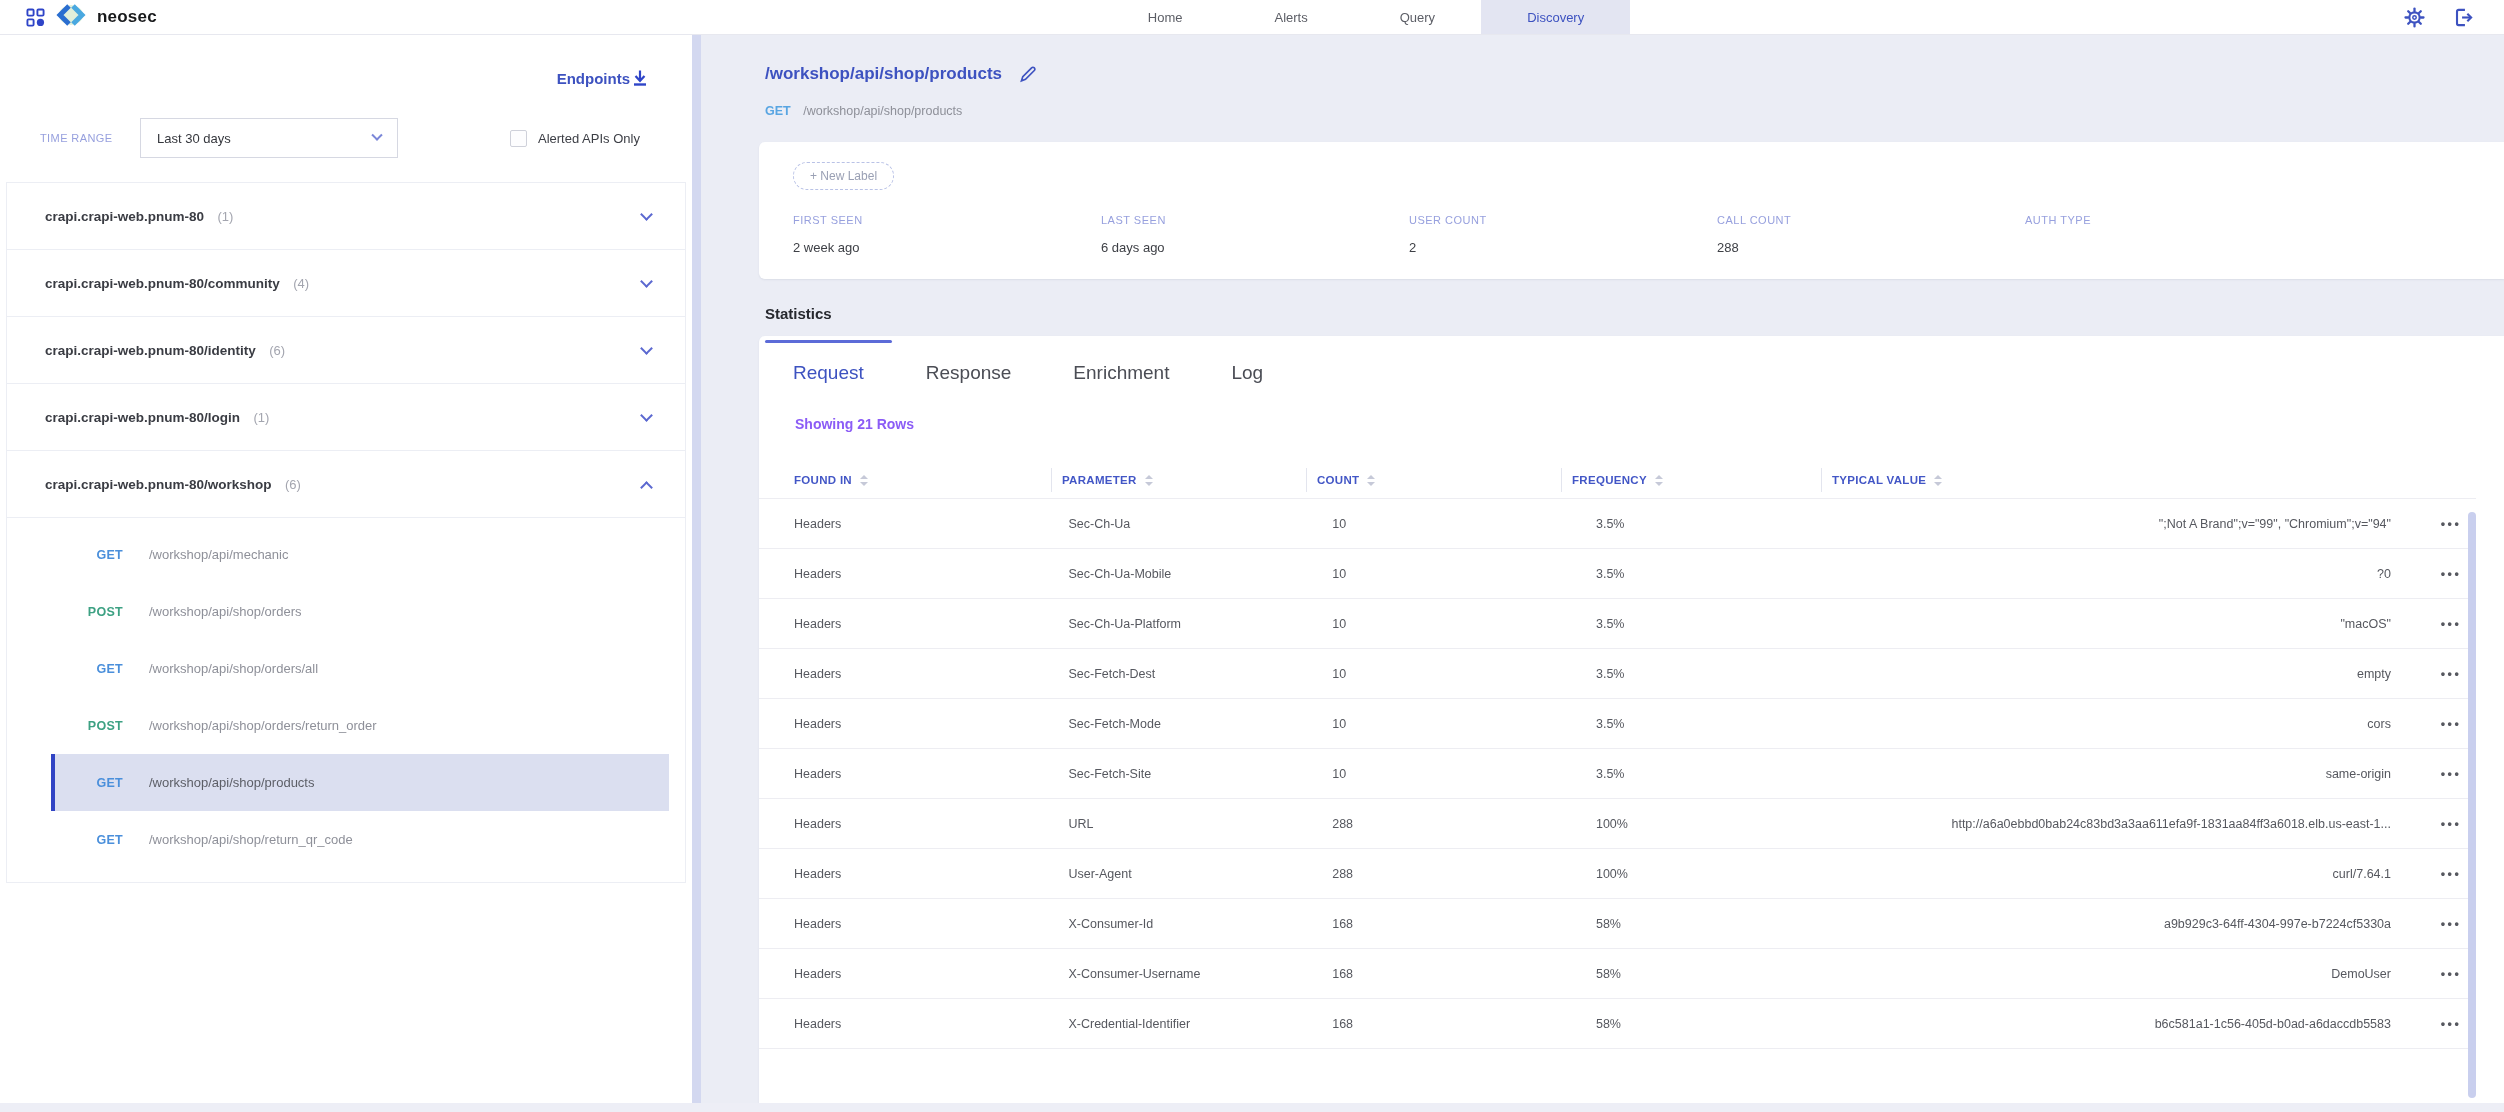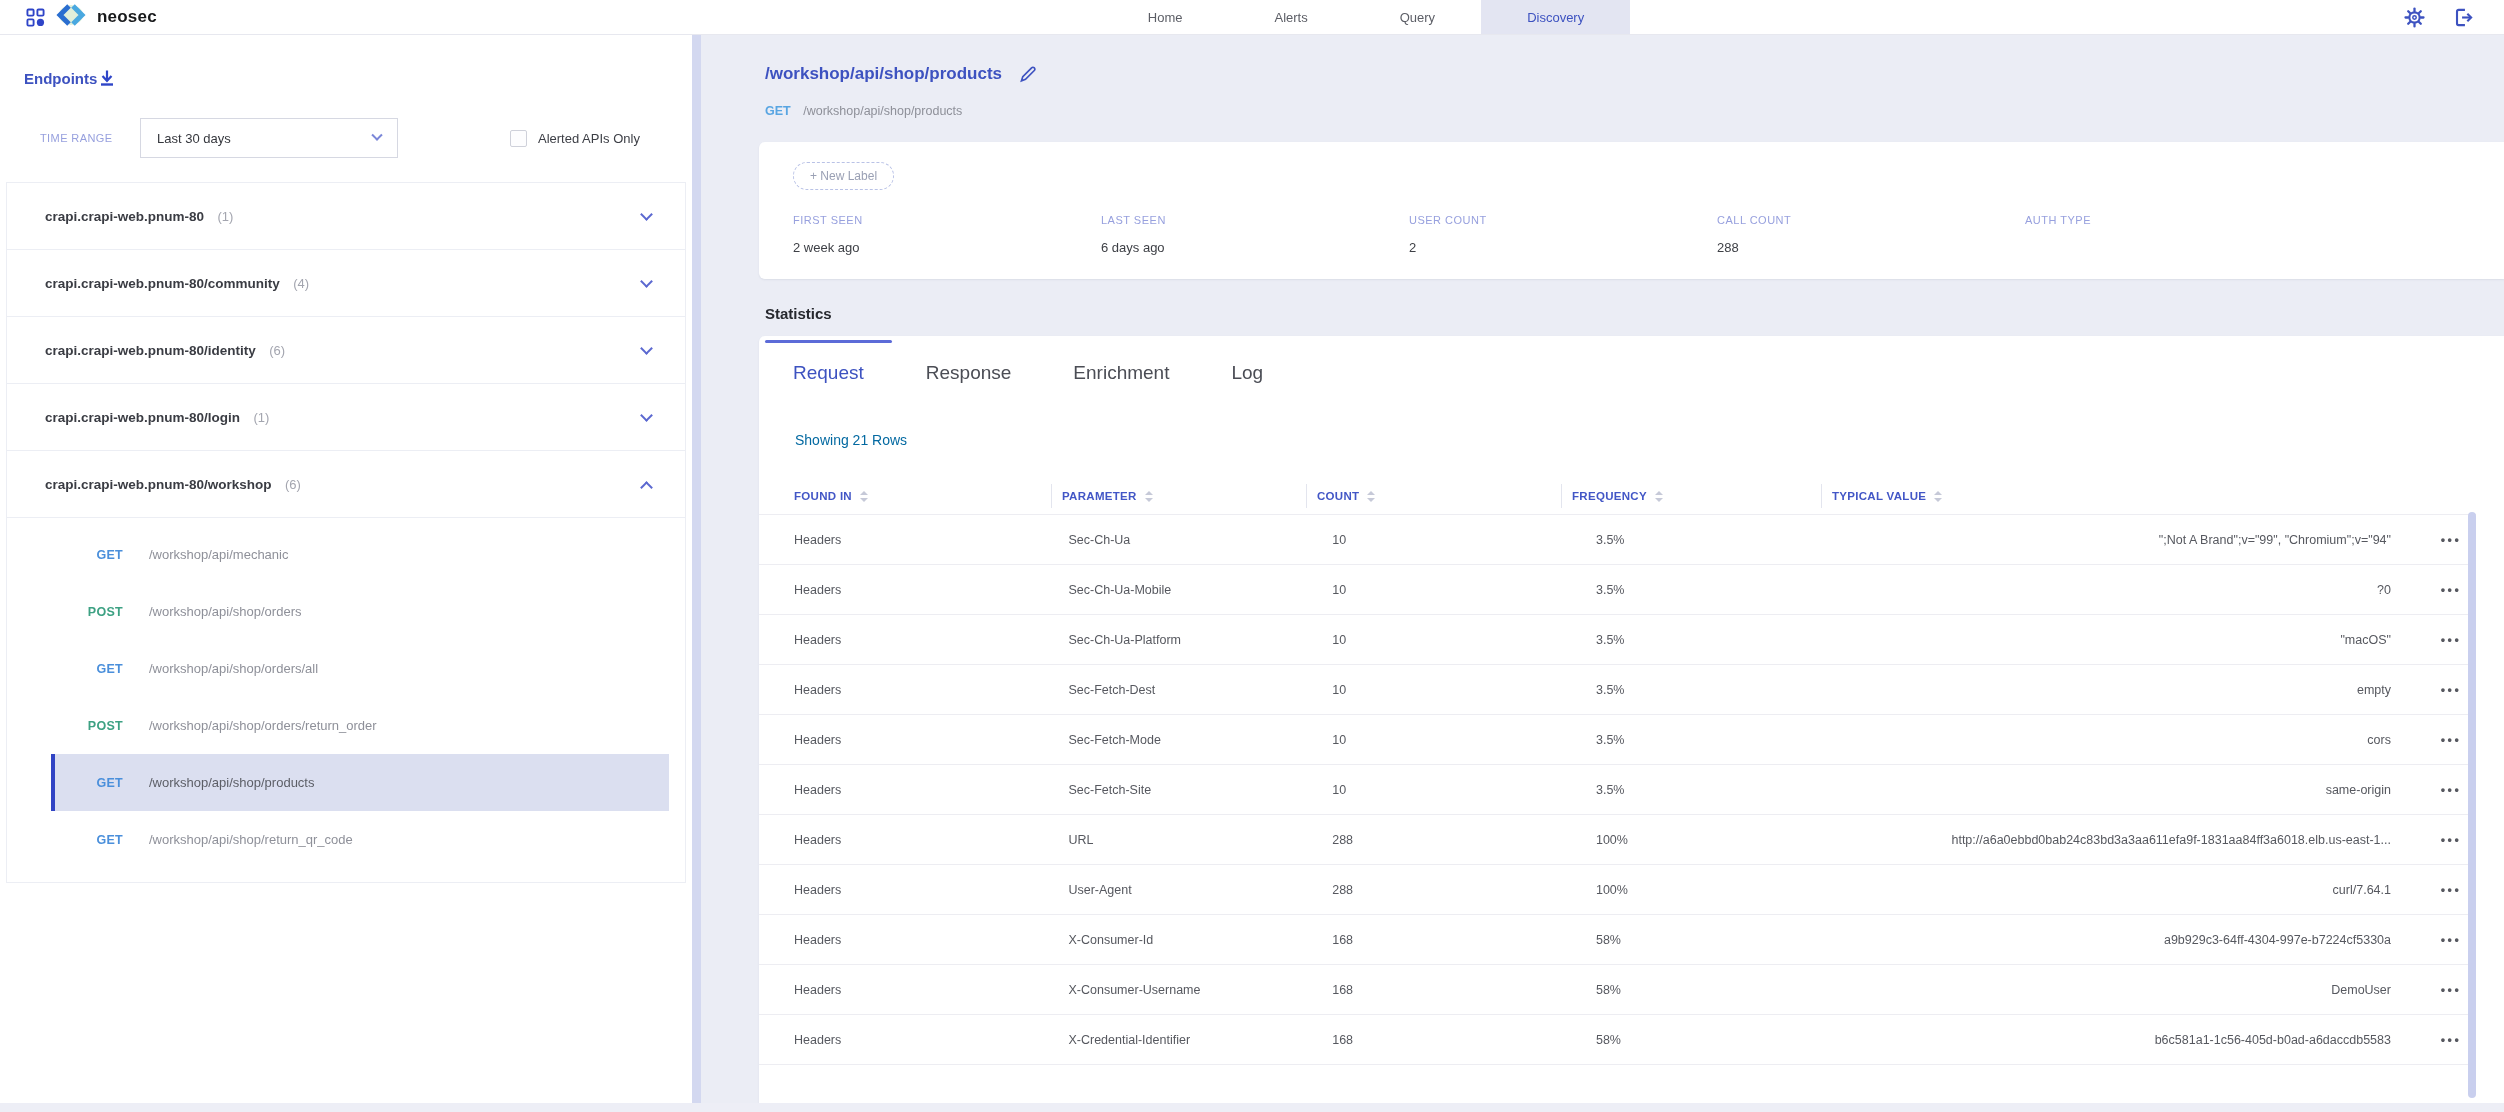--- a/index.html
+++ b/index.html
@@ -17,21 +17,21 @@
   .navright { display:flex; gap:28px; padding-right:30px; align-items:center; }
   .icon-btn { display:flex; align-items:center; cursor:pointer; }
 
   
   .page { display:flex; height:1078px; }
   .sidebar { width:692px; background:#fff; overflow:hidden; }
   .sb-scroll { width:9px; background:#d3d8f0; }
   .content { flex:1; padding:24px 0 0 58px; display:flex; flex-direction:column; position:relative; overflow:hidden; }
 
   
-  .sb-head { display:flex; justify-content:flex-start; align-items:center; padding:34px 42px 0 24px; }
+  .sb-head { display:flex; justify-content:flex-end; align-items:center; padding:34px 42px 0 40px; }
   .sb-title { color:#3d52c0; font-size:15px; font-weight:bold; }
   .sb-filter { display:flex; align-items:center; padding:30px 0 24px 40px; }
   .tr-label { font-size:11px; color:#97a0de; letter-spacing:.4px; width:100px; }
   .select { width:258px; height:40px; border:1px solid #d6d8e2; background:#fff; display:flex;
     align-items:center; justify-content:space-between; padding:0 16px; font-size:13px; color:#35373d; cursor:pointer; }
   .chev-sm { width:8px; height:8px; border-right:2px solid #7b87d8; border-bottom:2px solid #7b87d8;
     transform:rotate(45deg) translate(-2px,-2px); }
   .cbrow { display:flex; align-items:center; gap:11px; margin-left:112px; }
   .checkbox { width:17px; height:17px; border:1px solid #cfd1da; border-radius:2px; background:#fdfdfe; cursor:pointer; }
   .cb-label { font-size:13px; color:#3c3e45; }
@@ -71,21 +71,21 @@
 
   .section-title { margin:26px 0 14px 6px; font-size:15px; font-weight:bold; color:#26282e; }
 
   
   .tabs-card { flex:1; border-radius:6px 0 0 0; position:relative; }
   .tabbar { display:flex; gap:50px; margin-left:28px; padding-top:18px; }
   .tab { font-size:19px; color:#4b4d55; padding:8px 6px; position:relative; cursor:pointer; }
   .tab.active { color:#3d52c0; }
   .tab.active::before { content:''; position:absolute; top:-14px; left:-22px; right:-22px;
     height:3px; background:#5c6bd8; border-radius:3px; }
-  .showing { margin:40px 0 0 36px; font-size:14px; font-weight:normal; color:#0369a1; }
+  .showing { margin:24px 0 0 36px; font-size:14px; font-weight:bold; color:#8b5cf6; }
 
   .thead { display:flex; align-items:center; margin-top:30px; height:36px; }
   .thead > div { display:flex; align-items:center; height:24px; font-size:11.5px; font-weight:bold;
     color:#4256c6; letter-spacing:.3px; cursor:pointer; }
   .thead > div + div { border-left:1px solid #e3e5ee; }
   .trow { display:flex; align-items:center; height:50px; border-bottom:1px solid #ededf2;gap:35px; }
   .tbody { border-top:1px solid #ededf2; margin-right:28px; }
   .trow > div { font-size:12.5px; color:#56585f; white-space:nowrap; overflow:hidden; text-overflow:ellipsis; }
 
   .thead > div:nth-child(1), .trow > div:nth-child(1) { width:292px; padding-left:35px; }

